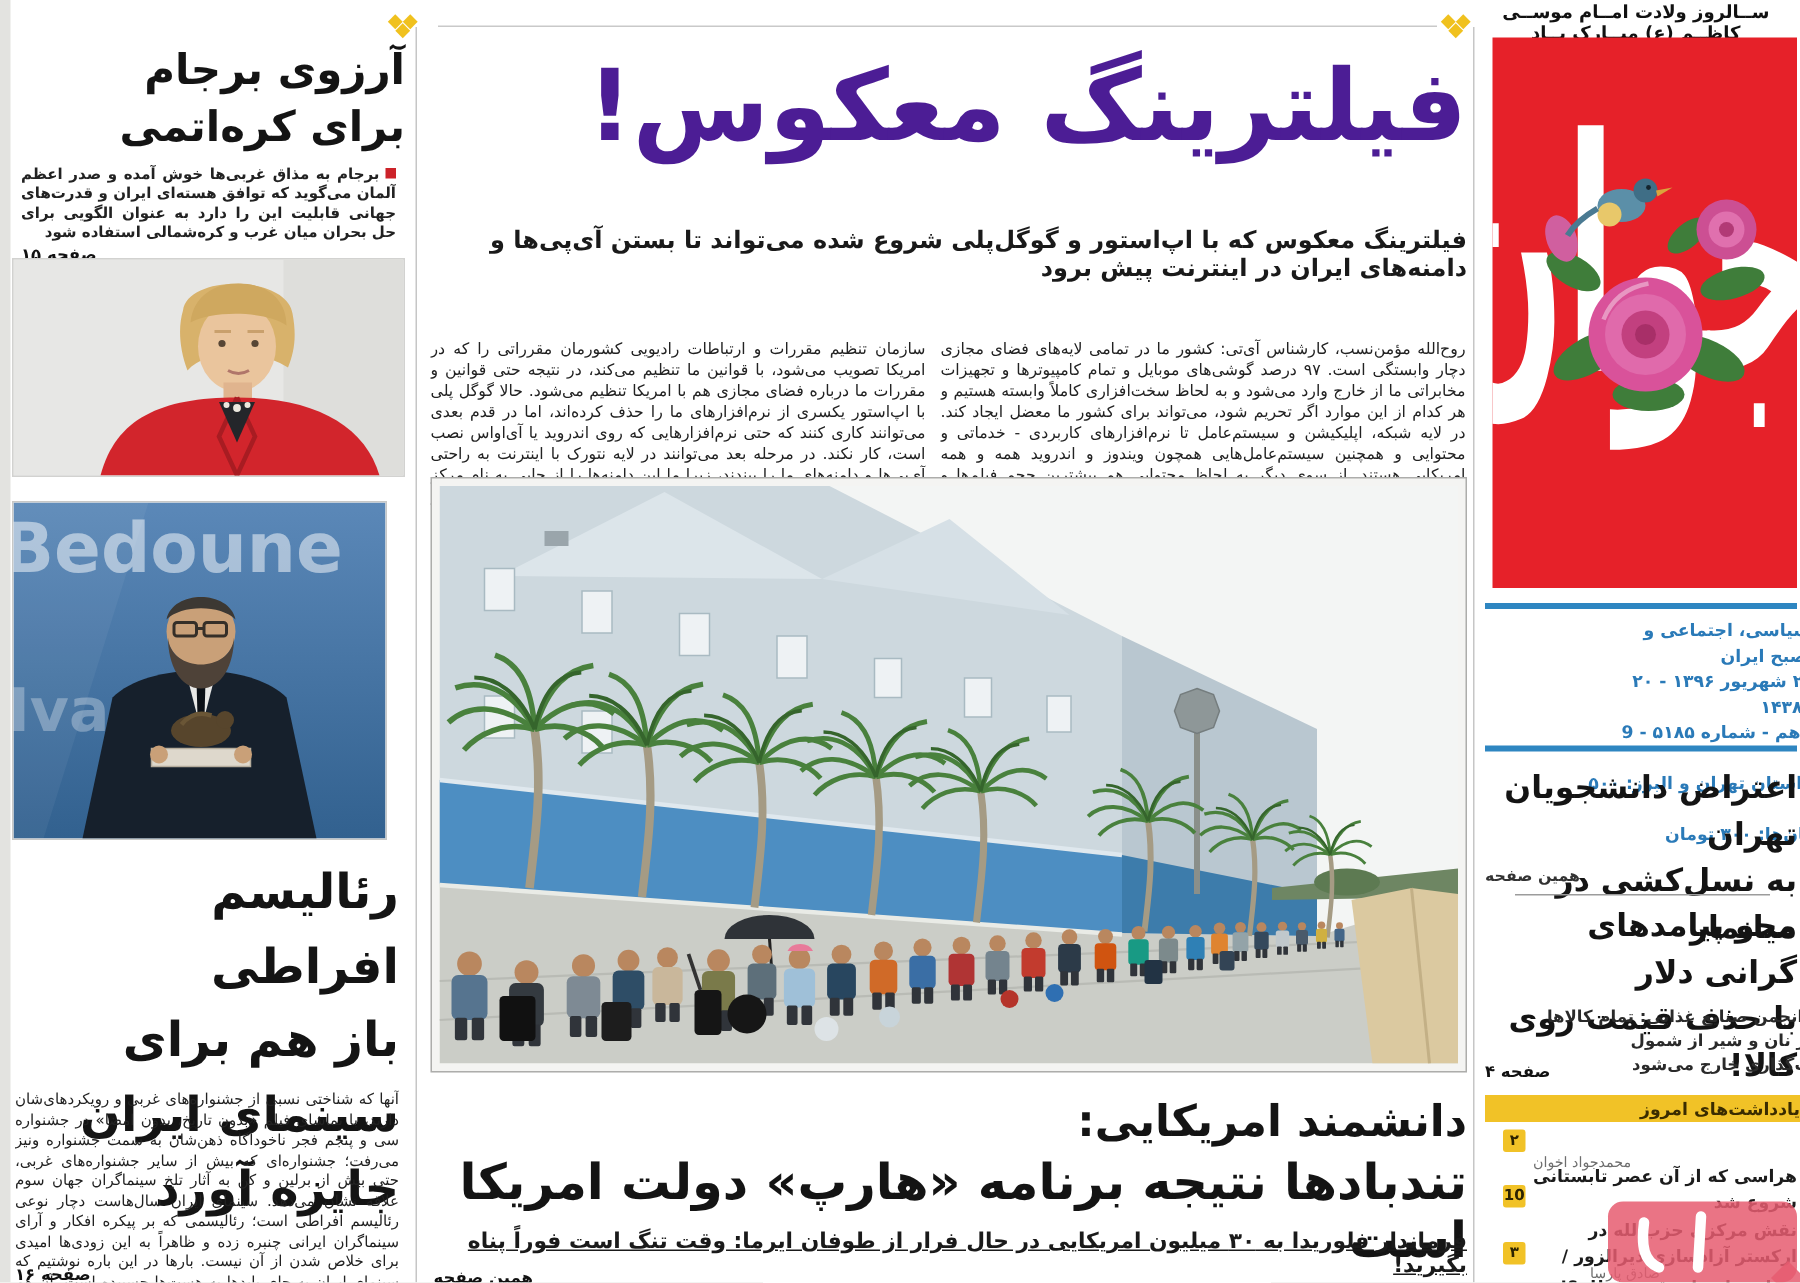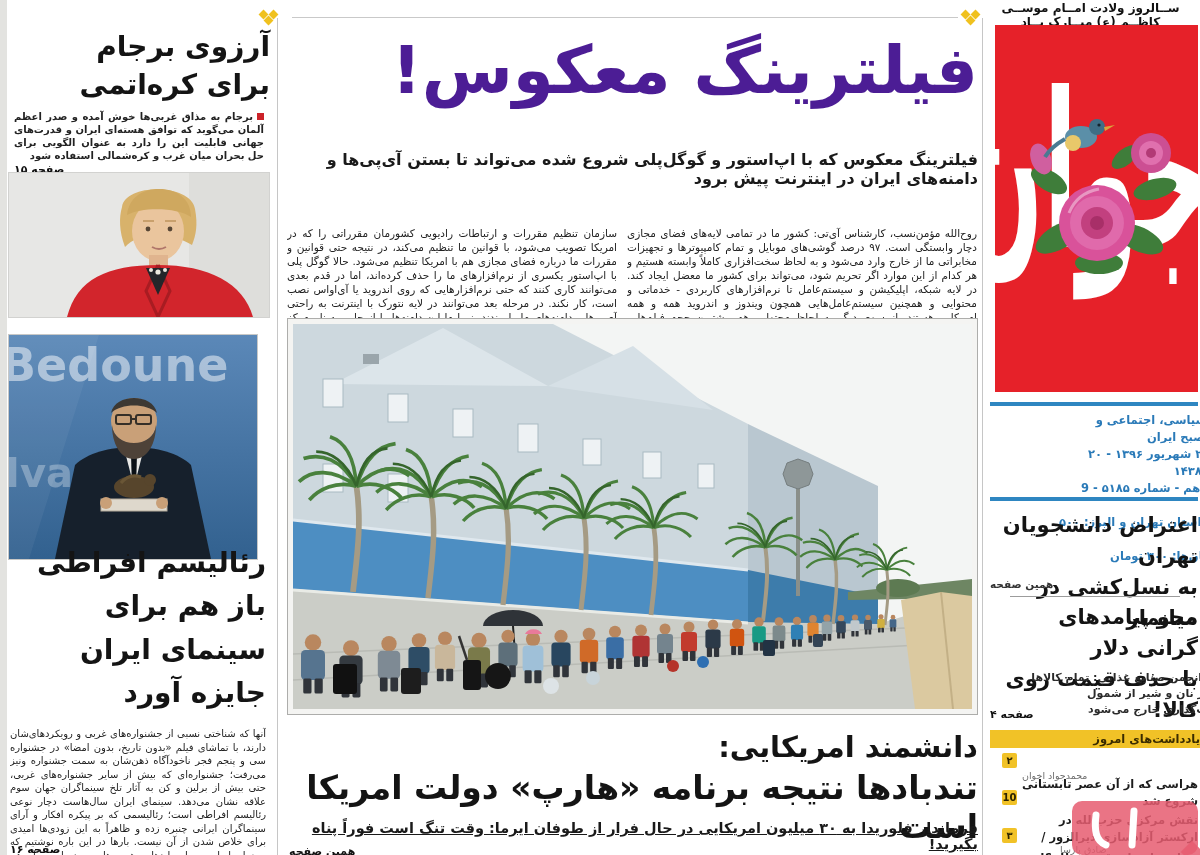--- a/index.html
+++ b/index.html
@@ -108,21 +108,21 @@
       <line x1="122" y1="84" x2="127" y2="84" stroke="#352f28" stroke-width="2"></line>
       <rect x="92" y="164" width="66" height="12" fill="#ded8cc" stroke="#b5ac9c"></rect>
       <ellipse cx="125" cy="152" rx="20" ry="11" fill="#57452c"></ellipse>
       <circle cx="141" cy="145" r="6" fill="#57452c"></circle>
       <path d="M112,148 Q120,138 132,142" stroke="#6a5636" stroke-width="3" fill="none"></path>
       <circle cx="97" cy="168" r="6" fill="#c9a078"></circle>
         <circle cx="153" cy="168" r="6" fill="#c9a078"></circle>
     </svg>
   </div>
 
-  <div class="abs fa b c" style="left:8px;top:541px;width:258px;font-size:28px;line-height:1.55;">
+  <div class="abs fa b c" style="left:8px;top:570px;width:258px;font-size:32px;line-height:1.55;">
     <div>رئالیسم افراطی</div>
     <div>باز هم برای سینمای ایران</div>
     <div>جایزه آورد</div>
   </div>
   <div class="abs fa j bodytxt" style="left:10px;top:692px;width:256px;height:148px;font-size:10px;line-height:1.35;">آنها که شناختی نسبی از جشنواره‌های غربی و رویکردهای‌شان دارند، با تماشای فیلم «بدون تاریخ، بدون امضا» در جشنواره سی و پنجم فجر ناخودآگاه ذهن‌شان به سمت جشنواره ونیز می‌رفت؛ جشنواره‌ای که بیش از سایر جشنواره‌های غربی، حتی بیش از برلین و کن به آثار تلخ سینماگران جهان سوم علاقه نشان می‌دهد. سینمای ایران سال‌هاست دچار نوعی رئالیسم افراطی است؛ رئالیسمی که بر پیکره افکار و آرای سینماگران ایرانی چنبره زده و ظاهراً به این زودی‌ها امیدی برای خلاص شدن از آن نیست. بارها در این باره نوشتیم که سینمای ایران به جای بایدها به هست‌ها چسبیده است، آن هم نه همه واقعیت بلکه تنها بخشی از آن و اتفاقاً جشنواره‌های غربی نیز مشتری همین واقع‌نمایی‌های گزینشی فیلمسازان ایرانی هستند.</div>
   <div class="abs fa pageref" style="left:10px;top:843px;">صفحه ۱۶</div>
 
   <div class="abs fa b c" style="left:287px;top:32px;width:691px;font-size:66px;letter-spacing:-1px;color:#4c1d95;">فیلترینگ معکوس!</div>
   <div class="abs fa b c" style="left:287px;top:150px;width:691px;font-size:16px;color:#1a1a1a;">فیلترینگ معکوس که با اپ‌استور و گوگل‌پلی شروع شده می‌تواند تا بستن آی‌پی‌ها و دامنه‌های ایران در اینترنت پیش برود</div>
 

